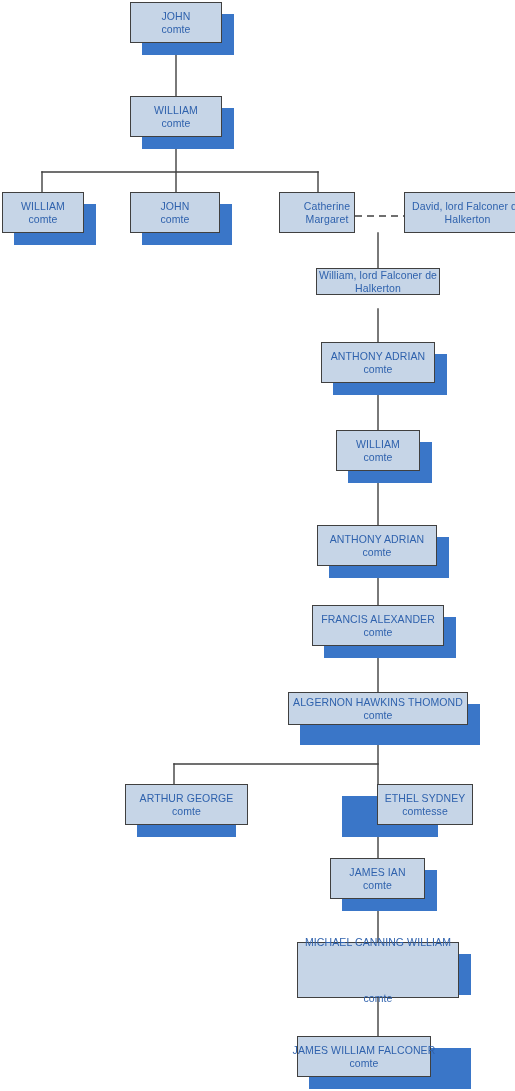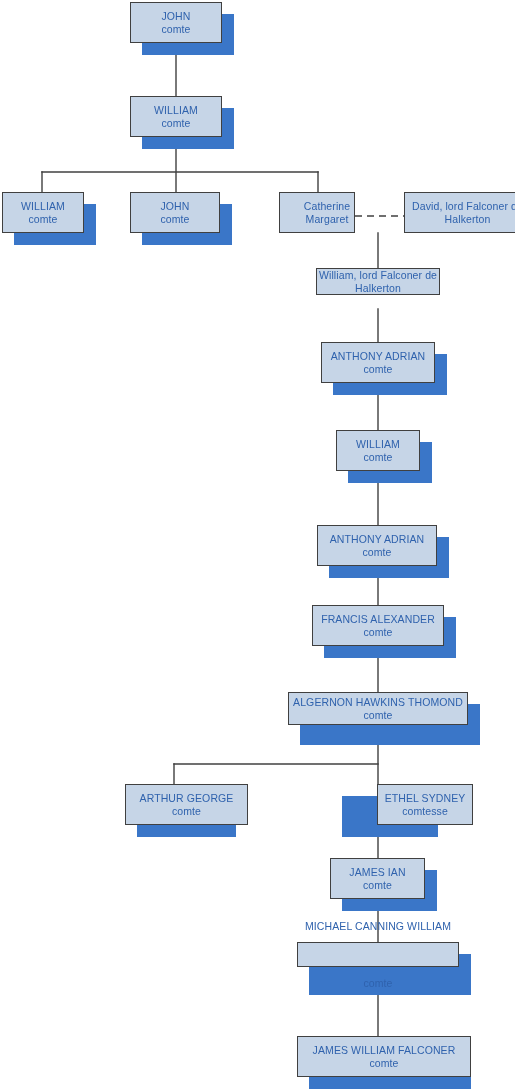--- a/index.html
+++ b/index.html
@@ -150,23 +150,23 @@
       <div class="node" style="left: 330px; top: 784px; width: 96px; height: 41px; margin-left: 47px;">
         <span class="nm">ETHEL SYDNEY</span>
         <span class="ti">comtesse</span>
       </div>
       <div class="shadow" style="left: 342px; top: 870px; width: 95px; height: 41px;"></div>
       <div class="node" style="left: 330px; top: 858px; width: 95px; height: 41px;">
         <span class="nm">JAMES IAN</span>
         <span class="ti">comte</span>
       </div>
       <div class="shadow" style="left: 309px; top: 954px; width: 162px; height: 41px;"></div>
-      <div class="node" style="left: 297px; top: 942px; width: 162px; height: 25px; gap: 44px;">
+      <div class="node" style="left: 297px; top: 942px; width: 162px; height: 56px; gap: 44px;">
         <span class="nm">MICHAEL CANNING WILLIAM</span>
         <span class="ti">comte</span>
       </div>
       <div class="shadow" style="left: 309px; top: 1048px; width: 162px; height: 41px;"></div>
-      <div class="node" style="left: 297px; top: 1036px; width: 174px; height: 41px;">
+      <div class="node" style="left: 297px; top: 1036px; width: 134px; height: 41px;">
         <span class="nm">JAMES WILLIAM FALCONER</span>
         <span class="ti">comte</span>
       </div>
     </div>
 </div>
 
 </body></html>

